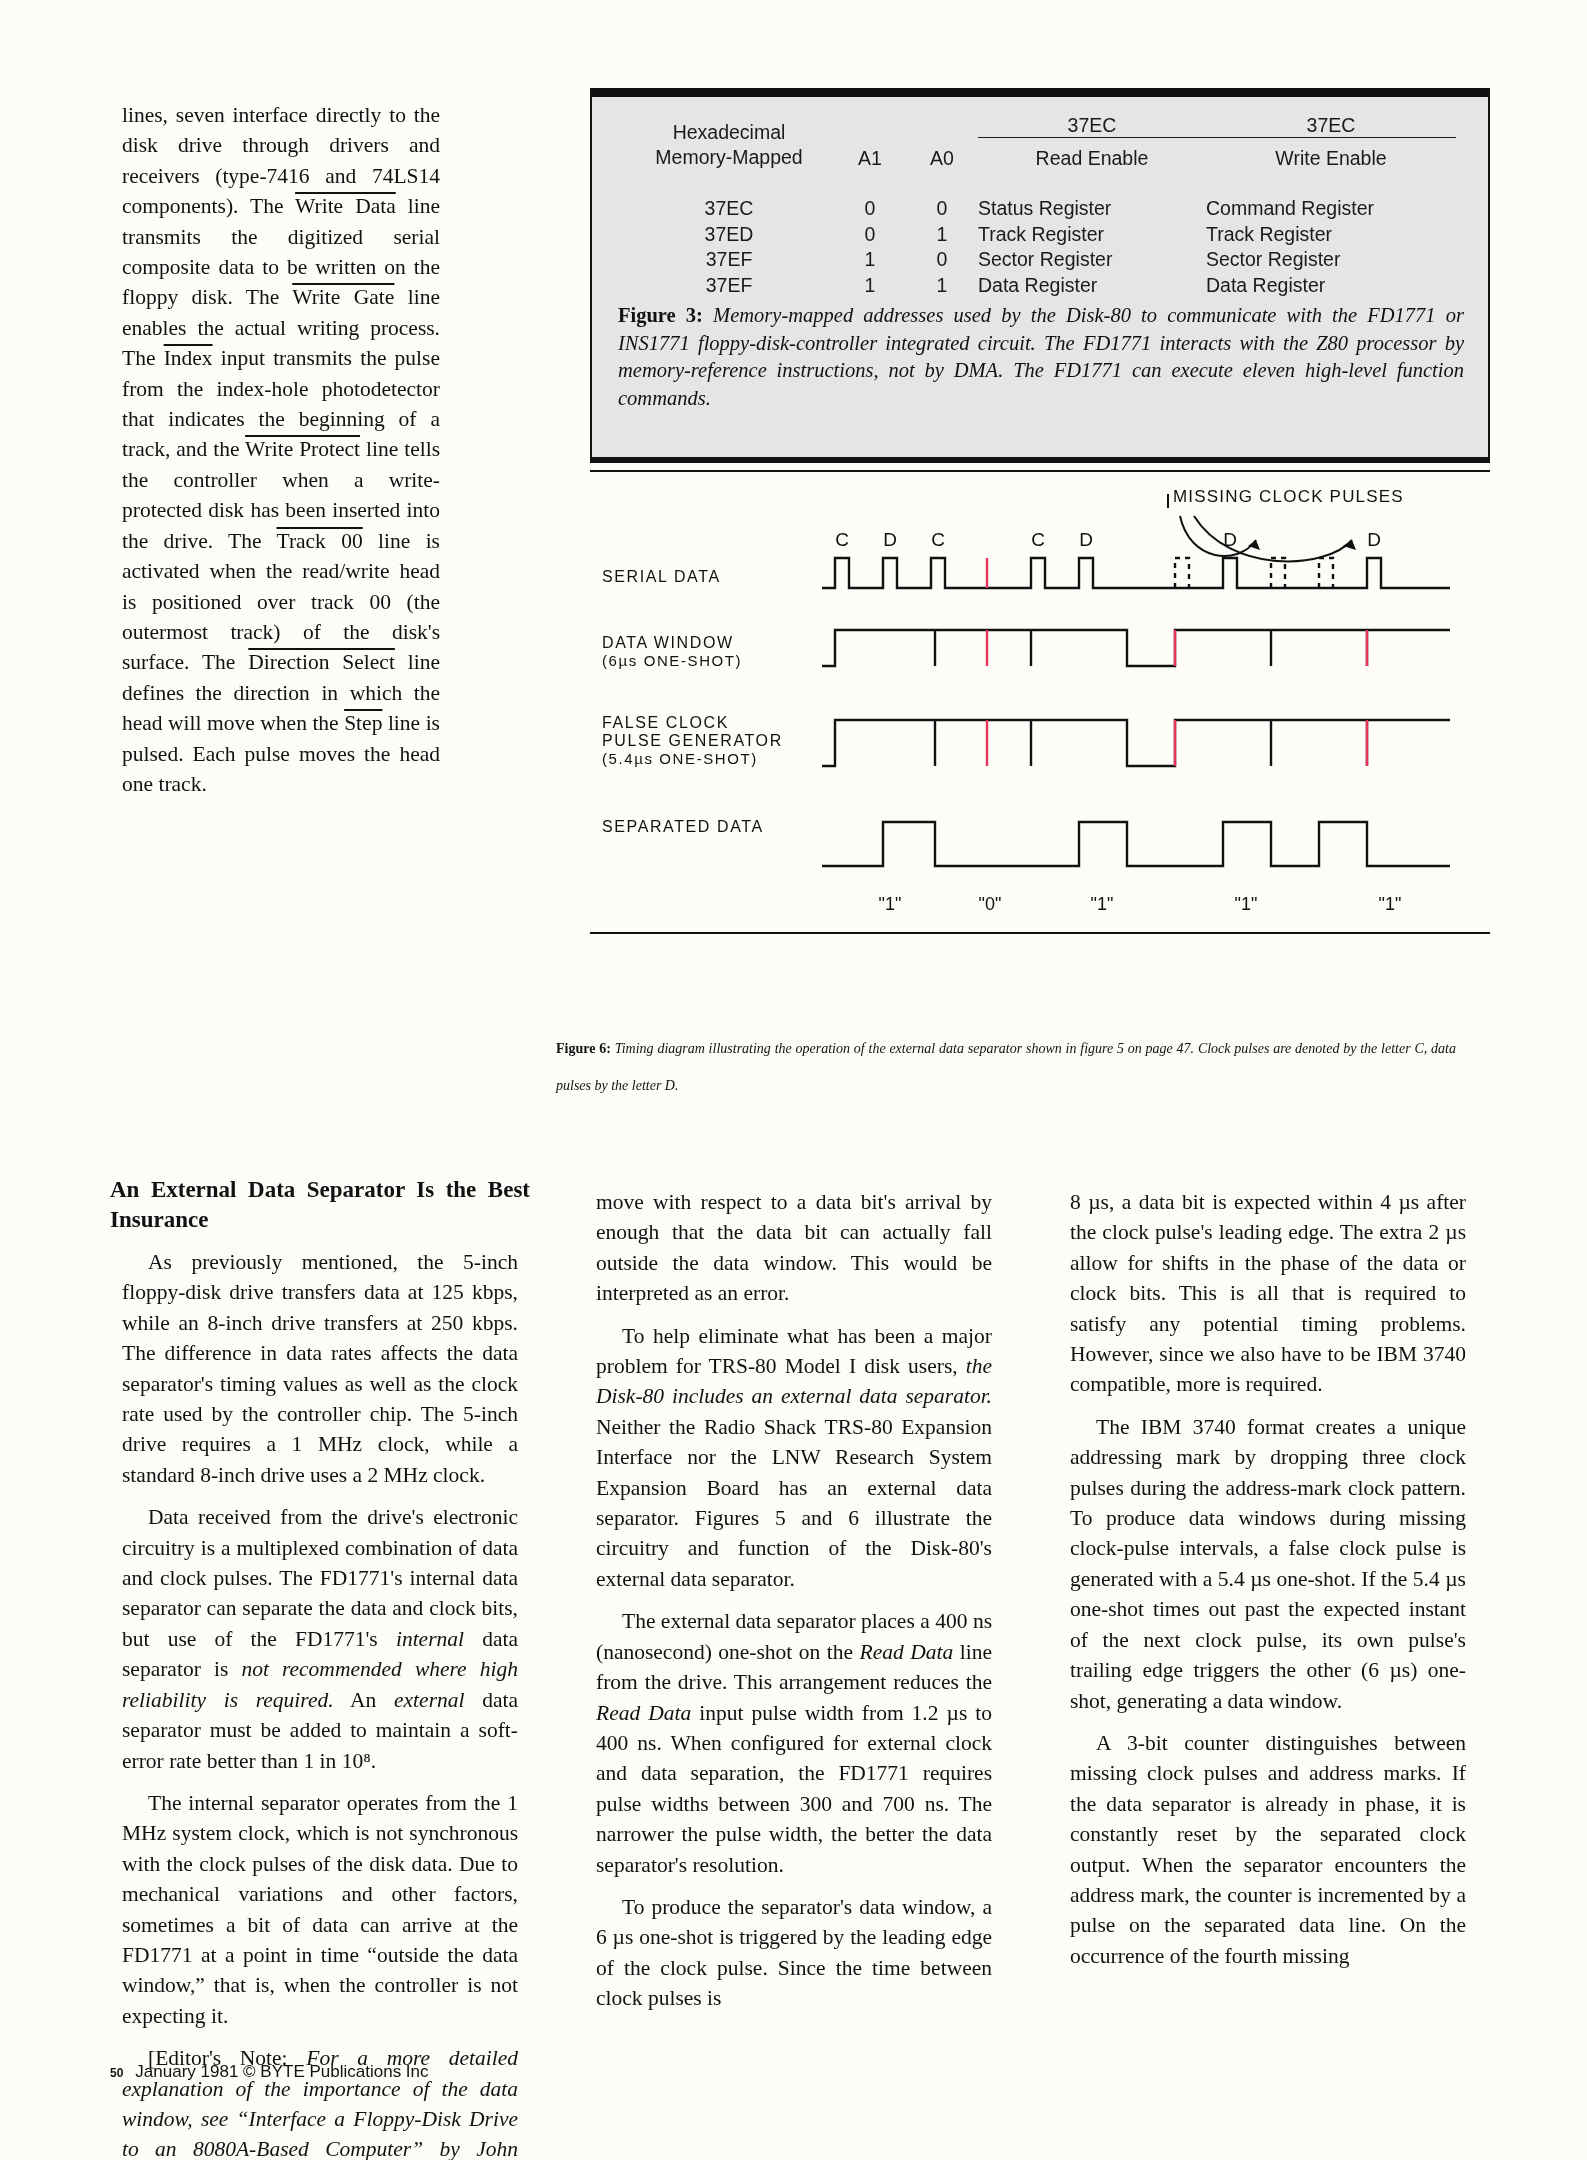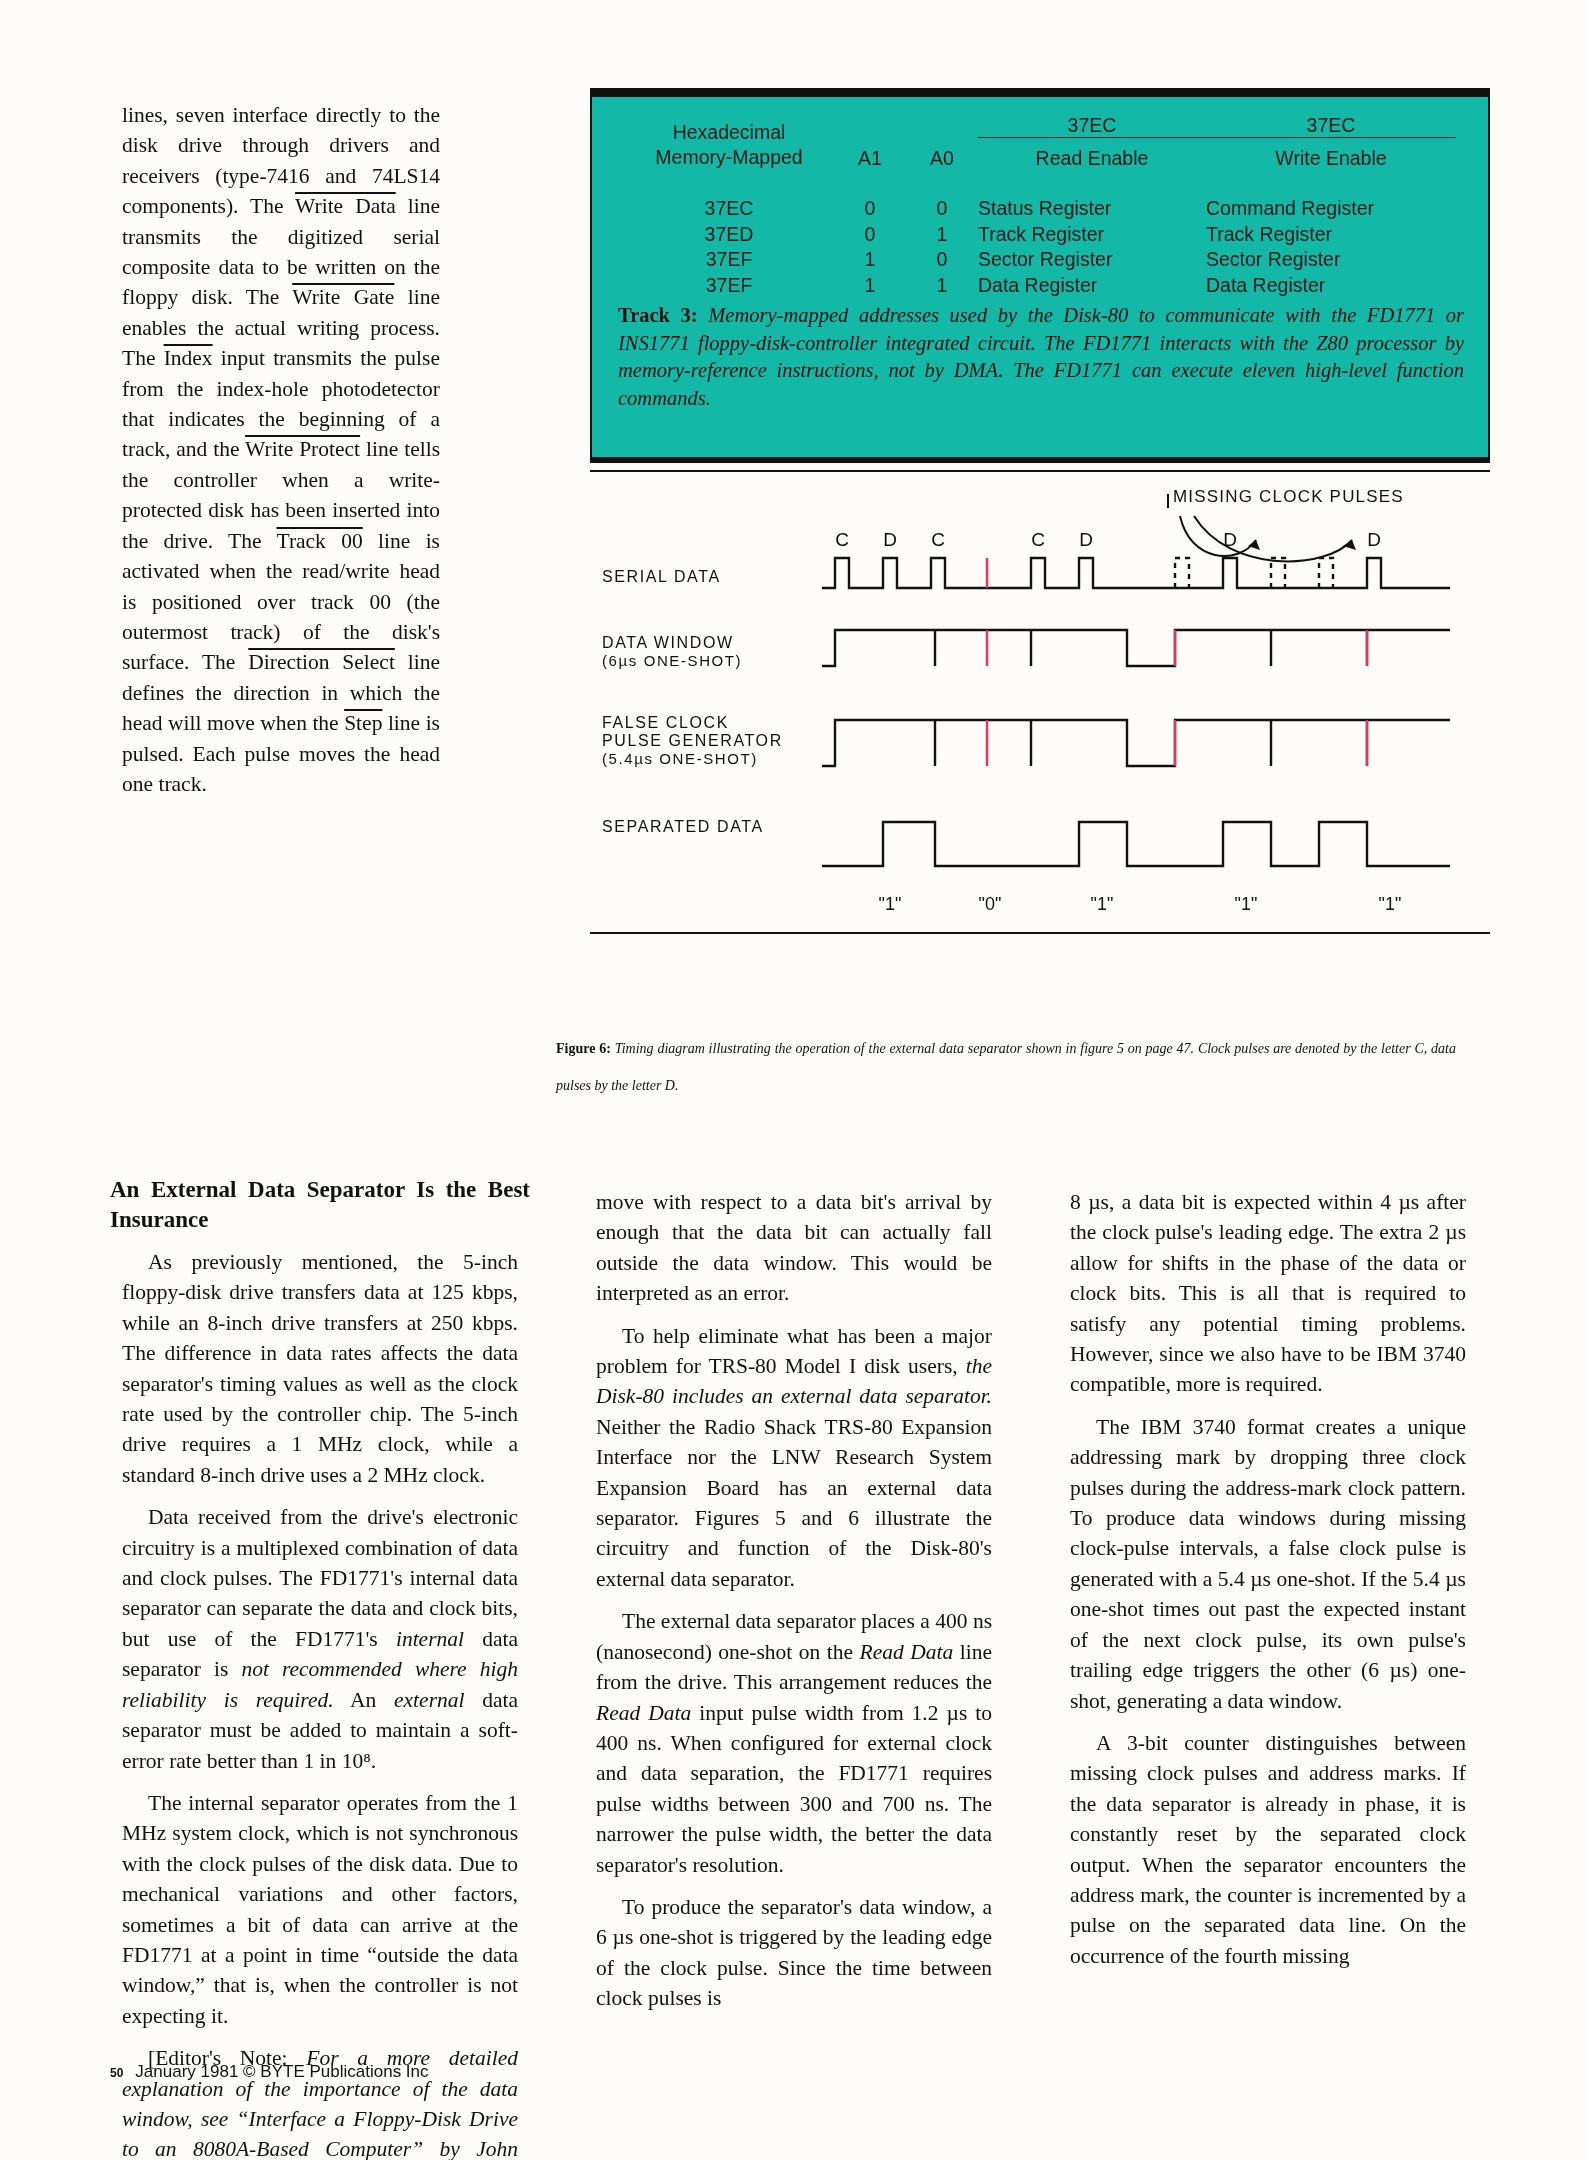--- a/index.html
+++ b/index.html
@@ -29,21 +29,21 @@
 
   
   #left-col{
     position:absolute;left:110px;top:88px;width:342px;
   }
 
   
   #table-box{
     position:absolute;left:590px;top:88px;width:900px;height:375px;
     border:2px solid #111;
-    background:#14b8a6;
+    background:#e5e5e5;
     box-sizing:border-box;
   }
   #table-box:before{
     content:"";position:absolute;left:-2px;right:-2px;top:-2px;height:9px;
     background:#111;
   }
   #table-box:after{
     content:"";position:absolute;left:-2px;right:-2px;bottom:-2px;height:6px;
     background:#111;
   }
@@ -172,21 +172,21 @@
           <td class="c-bit">1</td>
           <td class="c-bit">1</td>
           <td class="c-reg">Data Register</td>
           <td class="c-reg2">Data Register</td>
         </tr>
       </tbody>
         </table>
     </div>
 
     <div id="table-caption">
-      <span class="bd">Track 3:</span><span> Memory-mapped addresses used by the Disk-80 to communicate with the FD1771 or INS1771 floppy-disk-controller integrated circuit. The FD1771 interacts with the Z80 processor by memory-reference instructions, not by DMA. The FD1771 can execute eleven high-level function commands.</span>
+      <span class="bd">Figure 3:</span><span> Memory-mapped addresses used by the Disk-80 to communicate with the FD1771 or INS1771 floppy-disk-controller integrated circuit. The FD1771 interacts with the Z80 processor by memory-reference instructions, not by DMA. The FD1771 can execute eleven high-level function commands.</span>
     </div>
   </div>
 
   <div id="fig-box">
     <div class="rule-top"></div>
     <div class="rule-bot"></div>
 
     <svg width="900" height="548" viewBox="0 0 900 548">
 
       <text id="svg-ann" x="583" y="32" font-size="17" letter-spacing="1.2" fill="#111">MISSING CLOCK PULSES</text>

